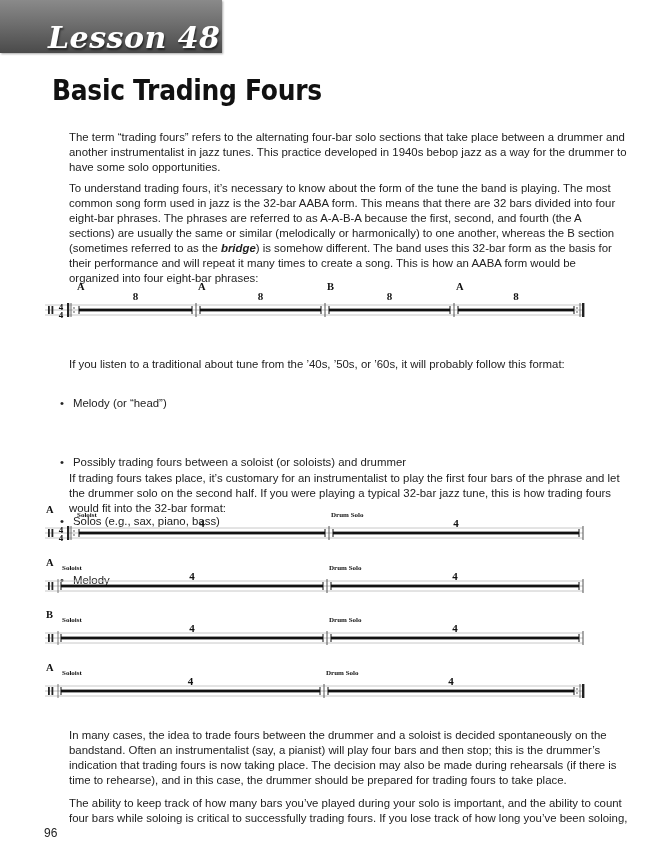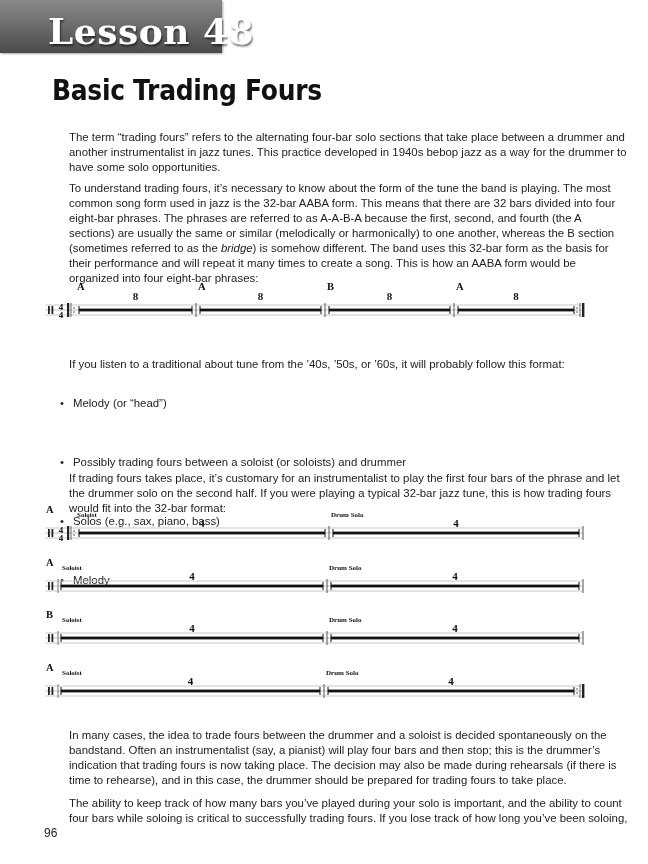--- a/index.html
+++ b/index.html
@@ -1,25 +1,25 @@
 <!DOCTYPE html>
 <html><head>
 <meta charset="utf-8">
 <style>
   html, body { margin:0; padding:0; background:#fff; }
   body { width:648px; height:864px; position:relative; overflow:hidden; font-family:"Liberation Sans", sans-serif; color:#1e1e1e; }
   .banner { position:absolute; left:0; top:0; width:222px; height:53px;
     background:linear-gradient(180deg,#8a8a8a 0%,#6e6e6e 45%,#4a4a4a 100%);
     box-shadow: 1px 1px 2px rgba(0,0,0,0.35); }
-  .banner-text { position:absolute; left:48px; top:10px; font-family:"DejaVu Serif", serif; font-weight:bold;
-    font-size:36px; color:#fff; letter-spacing:0.5px; text-shadow: 1px 2px 2px rgba(0,0,0,0.55); white-space:nowrap; }
+  .banner-text { position:absolute; left:48px; top:20px; font-family:"DejaVu Serif", serif; font-style:italic; font-weight:bold;
+    font-size:30px; color:#fff; letter-spacing:0.5px; text-shadow: 1px 2px 2px rgba(0,0,0,0.55); white-space:nowrap; }
   h1 { position:absolute; left:52px; top:74px; margin:0; font-family:"DejaVu Sans", sans-serif; font-weight:bold;
     font-size:25px; letter-spacing:-0.3px; color:#111; transform:scaleY(1.12); transform-origin:left top; }
   .para { position:absolute; left:53px; width:560px; margin:16px; font-size:11.4px; line-height:15px; color:#222; }
-  .para i { font-style:italic; }
+  .para i { font-style:italic;font-weight:bold; }
   ul.bullets { position:absolute; left:53px; top:360px; margin:0; padding:0; list-style:none; font-size:11.4px; color:#222; }
   ul.bullets li { position:relative; padding-left:20px; height:23px; line-height:15px;margin-top:36px; }
   ul.bullets li::before { content:"•"; position:absolute; left:7px; top:0; }
   .pagenum { position:absolute; left:26px; top:826px; font-size:12px; color:#222;margin-left:18px; }
   svg.staff { position:absolute; left:0; overflow:visible; }
   .serif { font-family:"Liberation Serif", serif; font-weight:bold; }
 </style>
 </head>
 <body>
 

